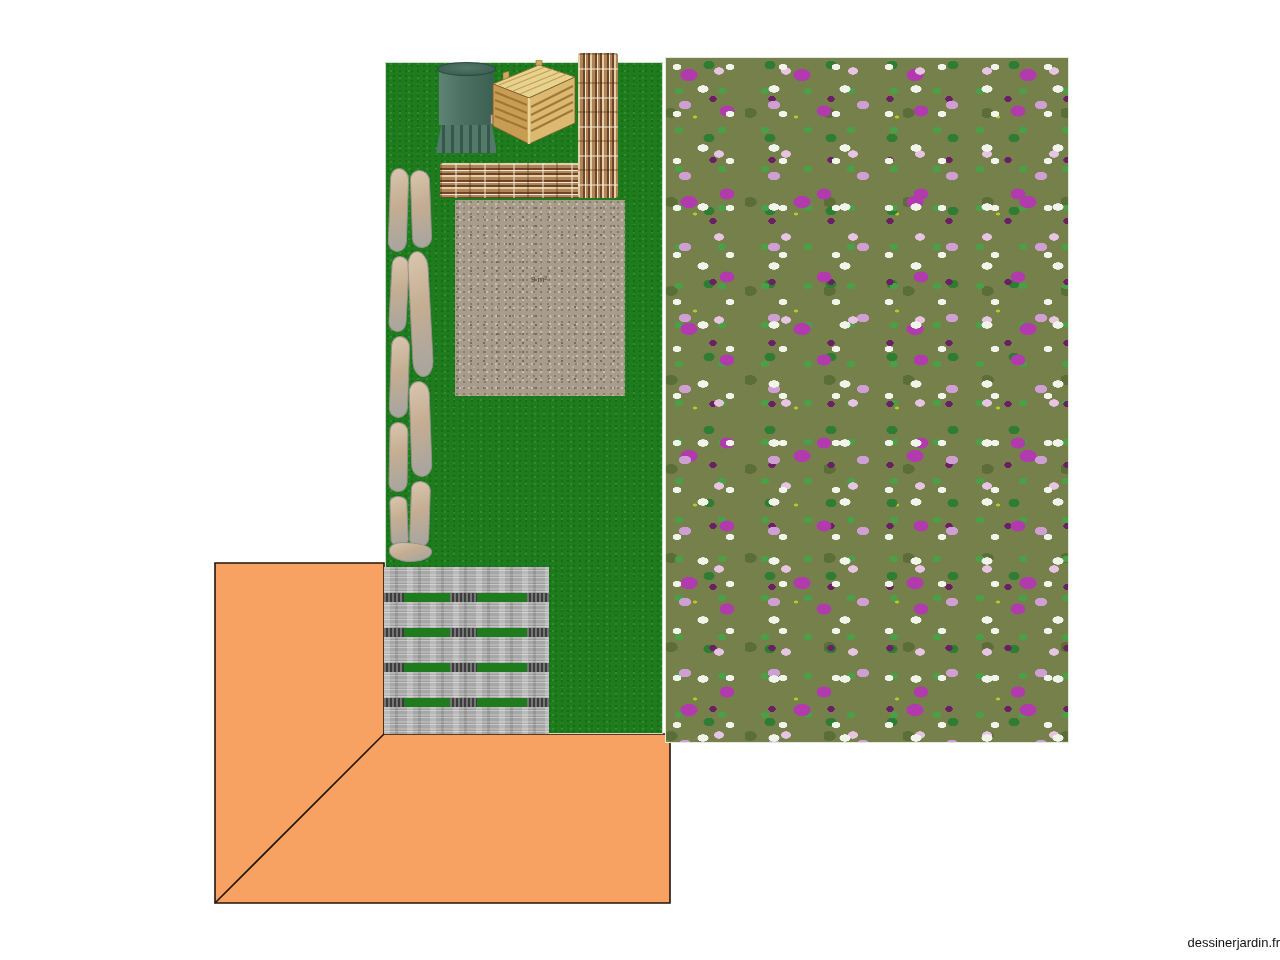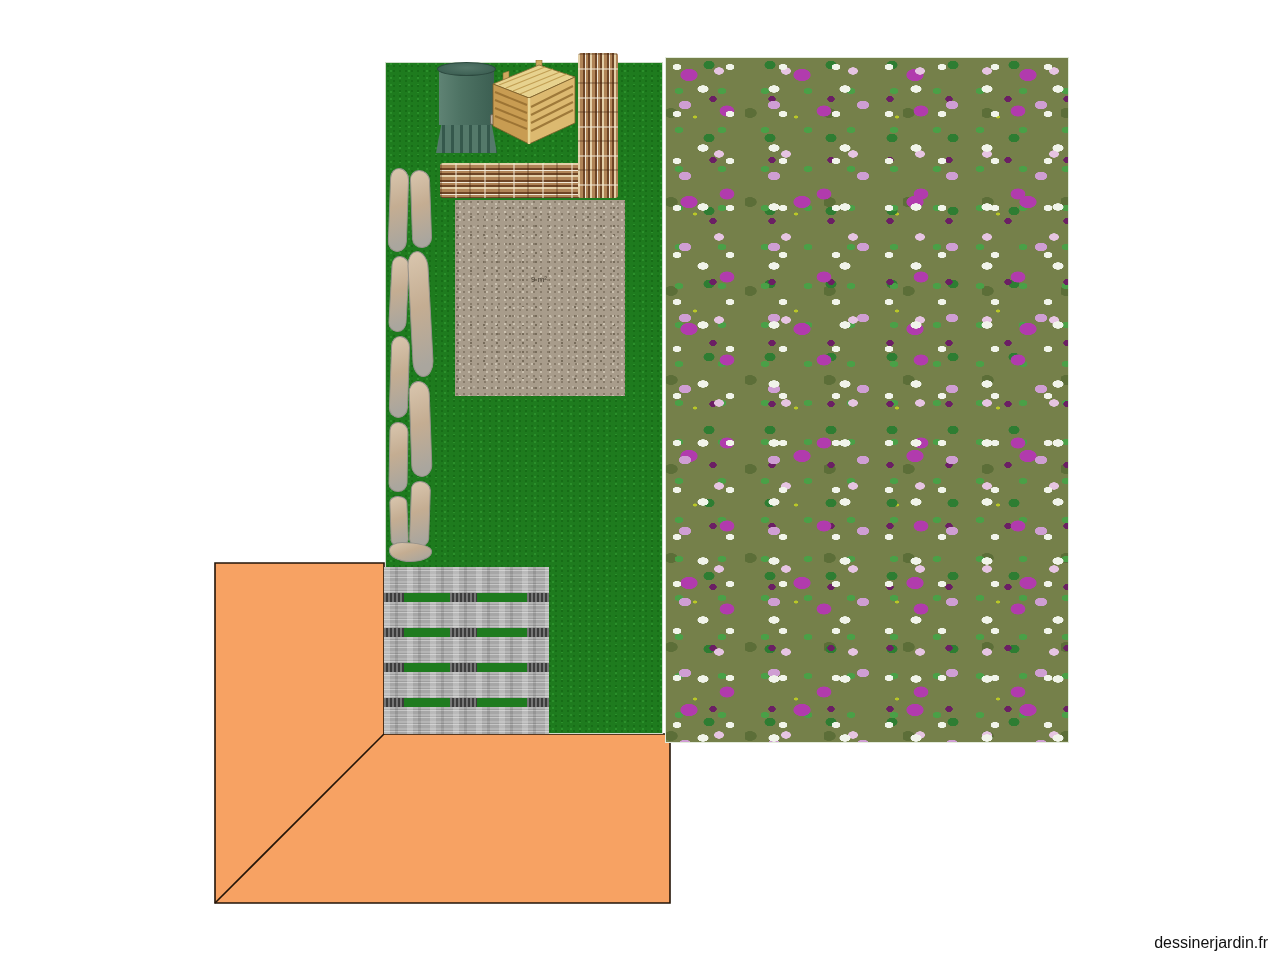--- a/index.html
+++ b/index.html
@@ -130,22 +130,22 @@
   .barrel-tap{
     position:absolute;right:-2px;top:52px;width:9px;height:11px;
     background:#b9b2a6;border:1px solid #6e675c;border-radius:2px;
   }
 
   
   .crate{position:absolute;left:490px;top:60px;width:88px;height:86px;}
 
   
   .watermark{
-    position:absolute;right:12px;top:934px;
-    font-size:16px;line-height:18px;color:var(--watermark-text,#111111);
+    position:absolute;right:0;top:934px;
+    font-size:13px;line-height:18px;color:var(--watermark-text,#111111);
   }
 </style>
 </head>
 <body>
 
 <div class="canvas">
 
   <svg class="terrace" viewBox="0 0 457 342" preserveAspectRatio="none">
     <polygon points="1,1 170,1 170,172 456,172 456,341 1,341" fill="var(--terrace-orange,#f7a263)" stroke="var(--outline-dark,#231508)" stroke-width="1.6"></polygon>
     <line x1="170" y1="172" x2="1" y2="341" stroke="var(--outline-dark,#231508)" stroke-width="1.6"></line>

